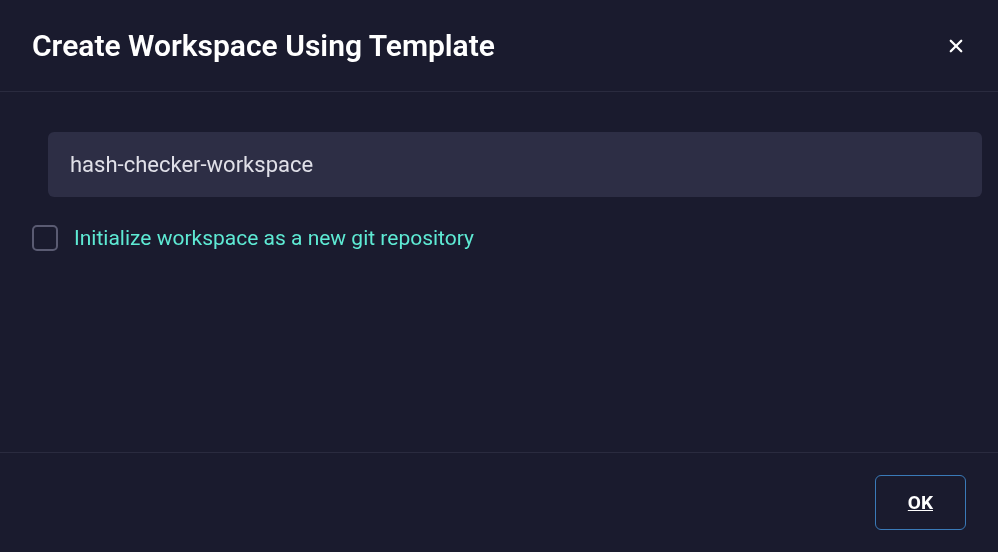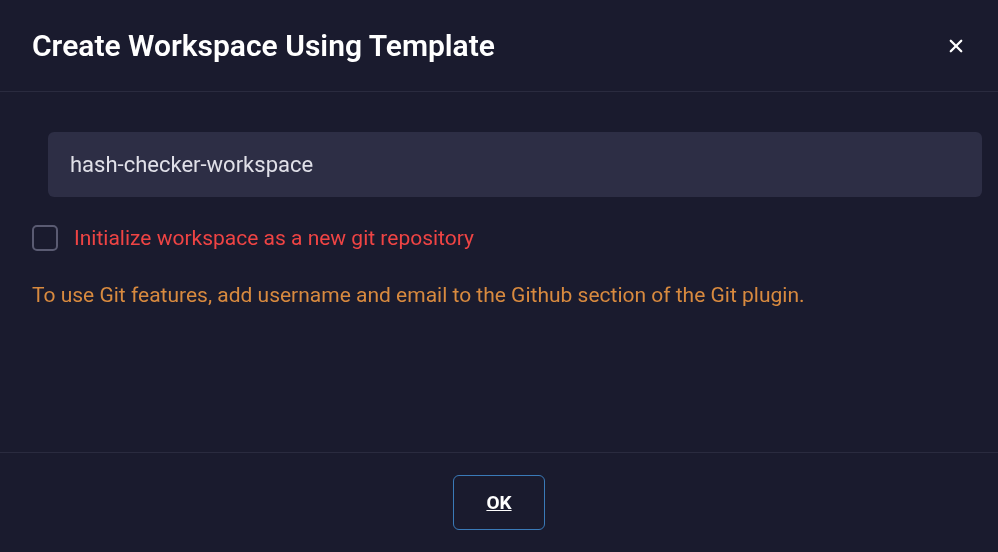--- a/index.html
+++ b/index.html
@@ -78,34 +78,34 @@
       width: 26px;
       height: 26px;
       border: 2px solid #5a5b72;
       border-radius: 5px;
       background: transparent;
       cursor: pointer;
       flex-shrink: 0;
     }
     .checkbox-label {
       font-size: 21px;
-      color: #ef4444;
+      color: #5eead4;
       cursor: pointer;
     }
     .warning-message {
       margin-top: 28px;
       font-size: 21px;
       line-height: 1.55;
       color: #d88a3f;
     }
     .dialog-footer {
       border-top: 1px solid #2a2b3f;
       padding: 22px 32px;
       display: flex;
-      justify-content: center;
+      justify-content: flex-end;
       text-decoration: underline;
     }
     .ok-button {
       background: transparent;
       border: 1.5px solid #3a7ab8;
       border-radius: 6px;
       color: #fff;
       font-size: 19px;
       font-weight: 700;
       padding: 15px 32px;
@@ -128,19 +128,18 @@
   </div>
 
   <div class="dialog-body">
     <input type="text" class="text-input" value="hash-checker-workspace" style="">
 
     <div class="checkbox-row">
       <div class="checkbox"></div>
       <div class="checkbox-label">Initialize workspace as a new git repository</div>
     </div>
 
-    <div class="warning-message">To use Git features, add username and email to the Github section of the Git plugin.</div>
   </div>
 
   <div class="dialog-footer">
     <button class="ok-button">OK</button>
   </div>
 </div>
 
 </body></html>

